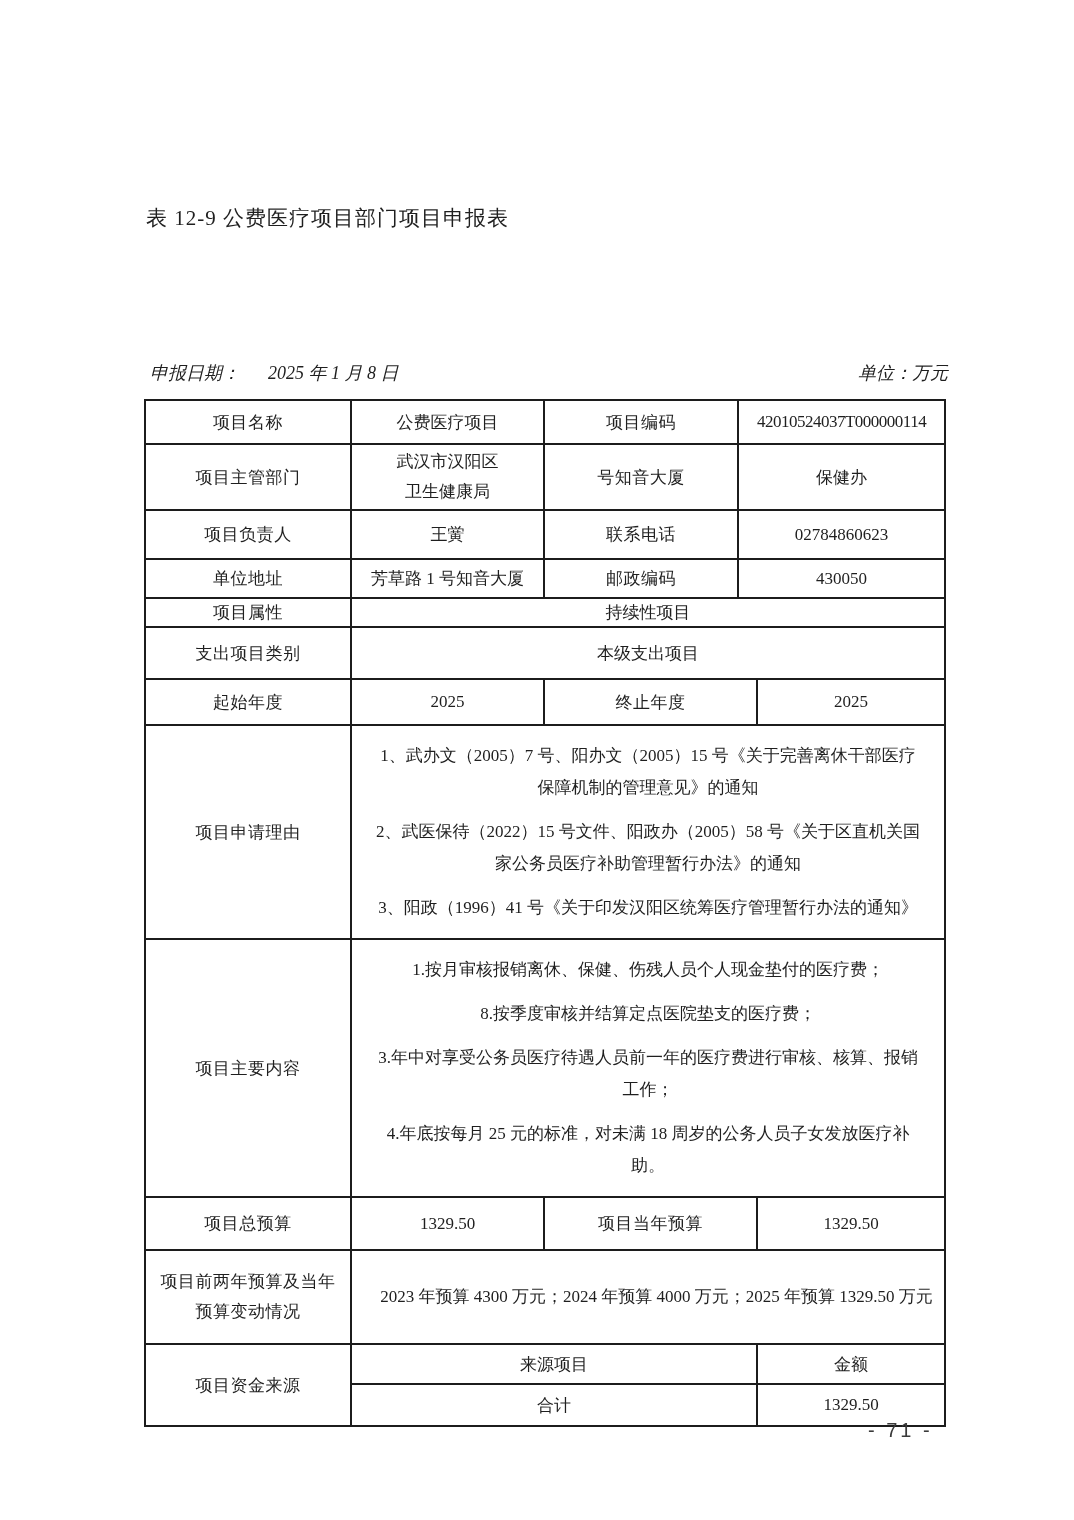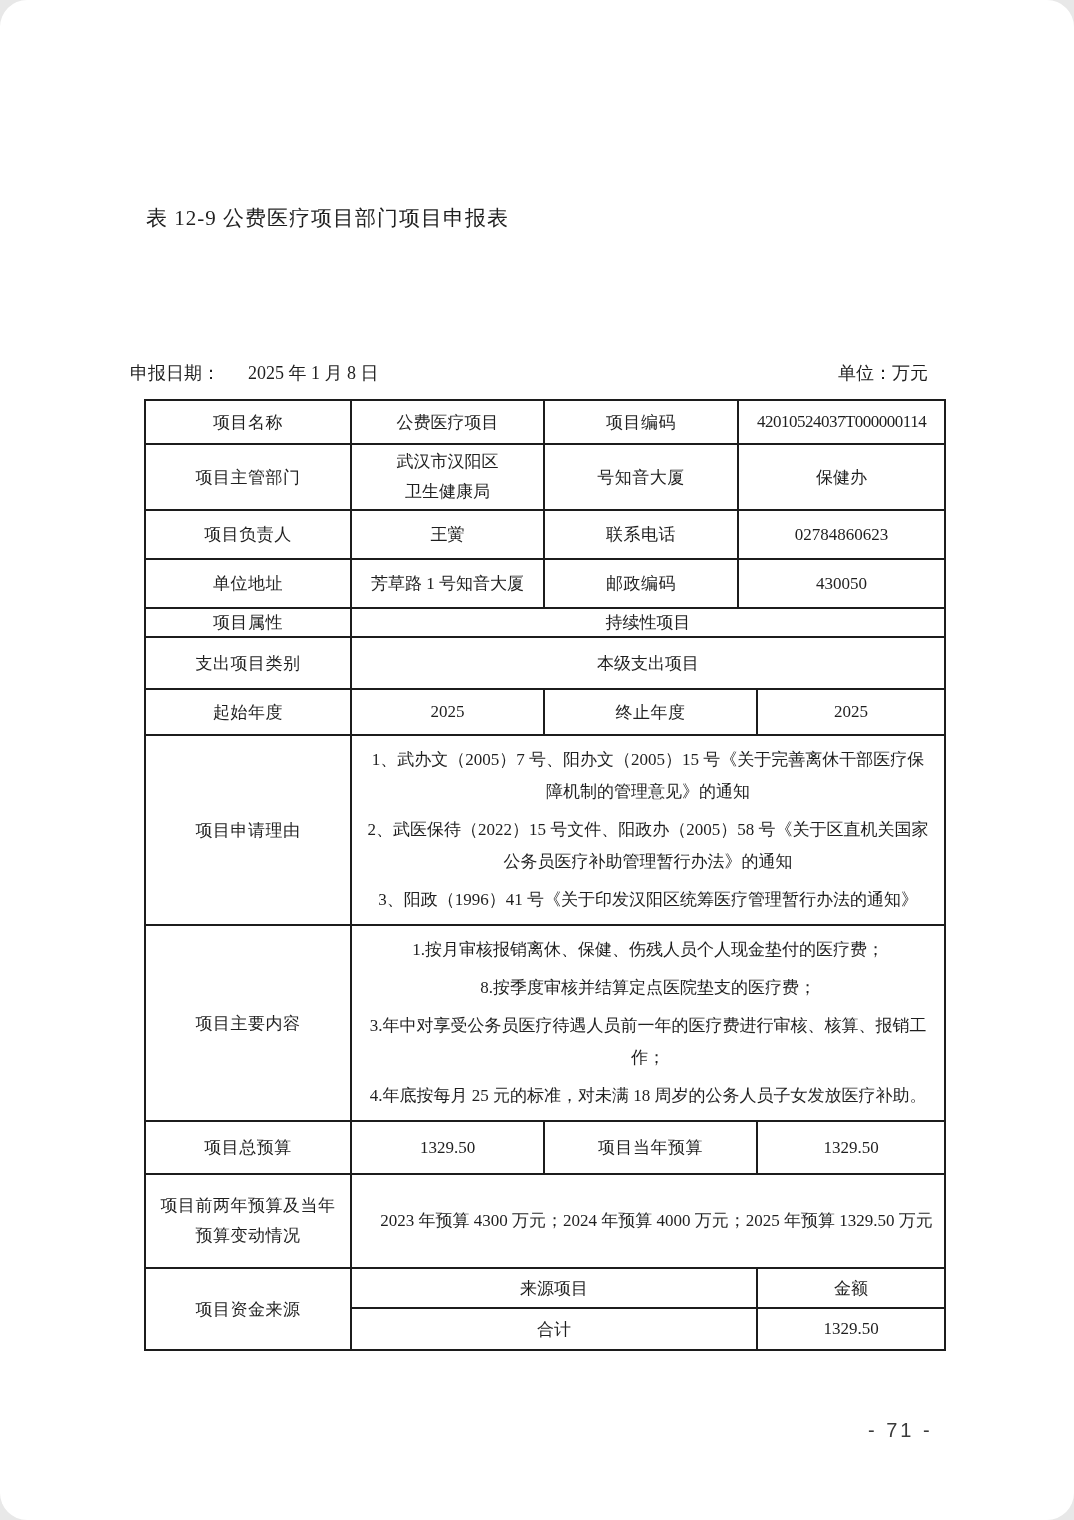--- a/index.html
+++ b/index.html
@@ -5,52 +5,52 @@
   * { margin:0; padding:0; box-sizing:border-box; }
   html,body { background:#e8e8e8; }
   .sheet {
     position:relative;
     width:1074px; height:1520px;
     margin:0 auto;
     background:#ffffff;
     font-family:"Liberation Serif","DejaVu Serif",serif;
     color:#1f1f1f;
     overflow:hidden;
-    border-radius:27px;
   }
   .caption {
     position:absolute; left:146px; top:204px;
     font-size:21px; letter-spacing:1px;
   }
   .doc-title {
     position:absolute; left:144px; top:274px; width:802px;
     text-align:center;
     font-size:31px; font-weight:bold; letter-spacing:1px;
   }
   .meta {
-    position:absolute; left:130px; top:361px; width:798px;
+    position:absolute; left:150px; top:361px; width:798px;
     display:flex; justify-content:space-between;
     font-size:18px;
+    font-style:italic;
   }
   .meta .date-value { margin-left:28px; }
   table.form {
     position:absolute; left:144px; top:399px;
     width:802px;
     border-collapse:collapse; table-layout:fixed;
   }
   table.form td {
     border:2px solid #1c1c1c;
     font-size:17px;
     text-align:center; vertical-align:middle;
     padding:2px 8px;
     overflow:hidden;
   }
   td.lbl { letter-spacing:0.5px; }
   td.txt { text-align:left; padding:1px 9px; line-height:32px; }
-  td.txt p { margin:6px; }
+  td.txt p { margin:12px; }
   td.code { font-size:15px; letter-spacing:-0.5px; white-space:nowrap; padding:2px; }
   td.two-line { line-height:30px; }
   td.indent-first { text-indent:1em; line-height:38px; text-align:left; padding:0 9px; }
   td.amt-right { text-align:right; padding-right:6px; }
   td.total-label { text-align:left; padding-left:9px; }
   .page-number {
     position:absolute; left:868px; top:1419px;
     font-size:20px; letter-spacing:3px;
     font-family:"Liberation Sans","DejaVu Sans",sans-serif;
     color:#3a3a3a;
@@ -98,21 +98,21 @@
         <td colspan="2">保健办</td>
       </tr>
 
       <tr style="height:49px">
         <td class="lbl">项目负责人</td>
         <td>王黉</td>
         <td class="lbl">联系电话</td>
         <td colspan="2">02784860623</td>
       </tr>
 
-      <tr style="height:49px">
+      <tr style="height:39px">
         <td class="lbl">单位地址</td>
         <td>芳草路 1 号知音大厦</td>
         <td class="lbl">邮政编码</td>
         <td colspan="2">430050</td>
       </tr>
 
       <tr style="height:28px">
         <td class="lbl">项目属性</td>
         <td colspan="4">持续性项目</td>
       </tr>

